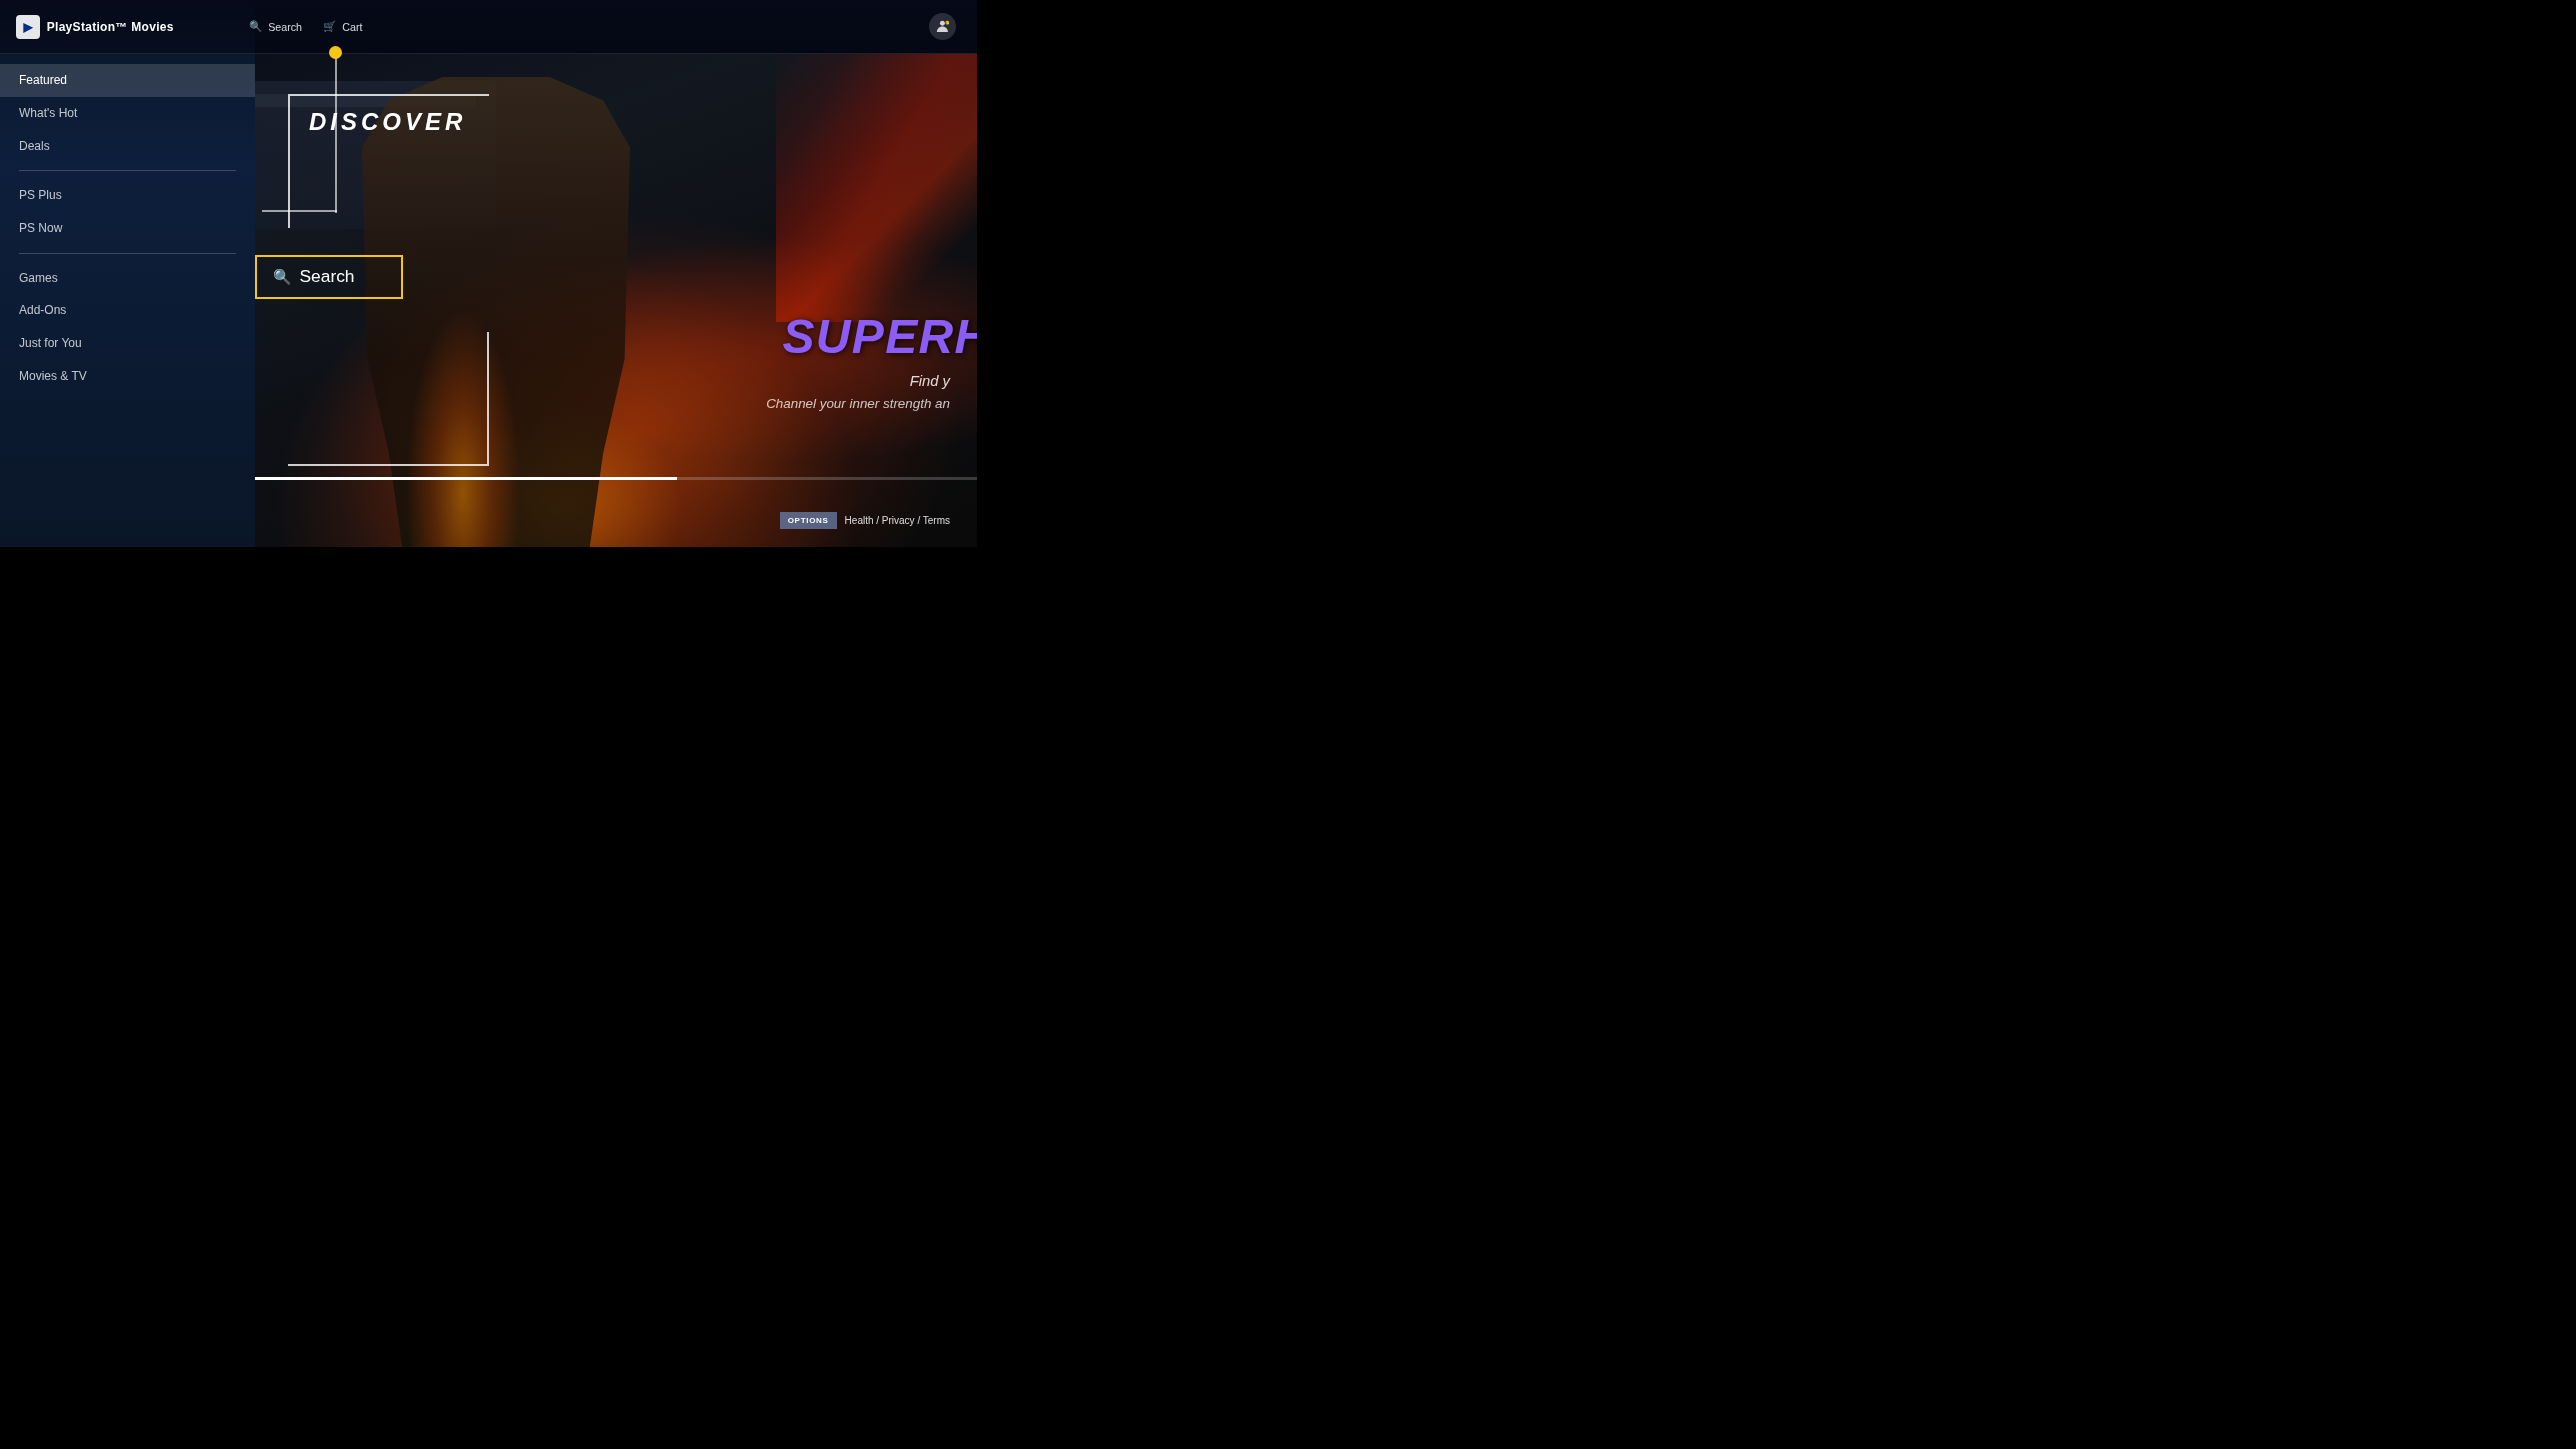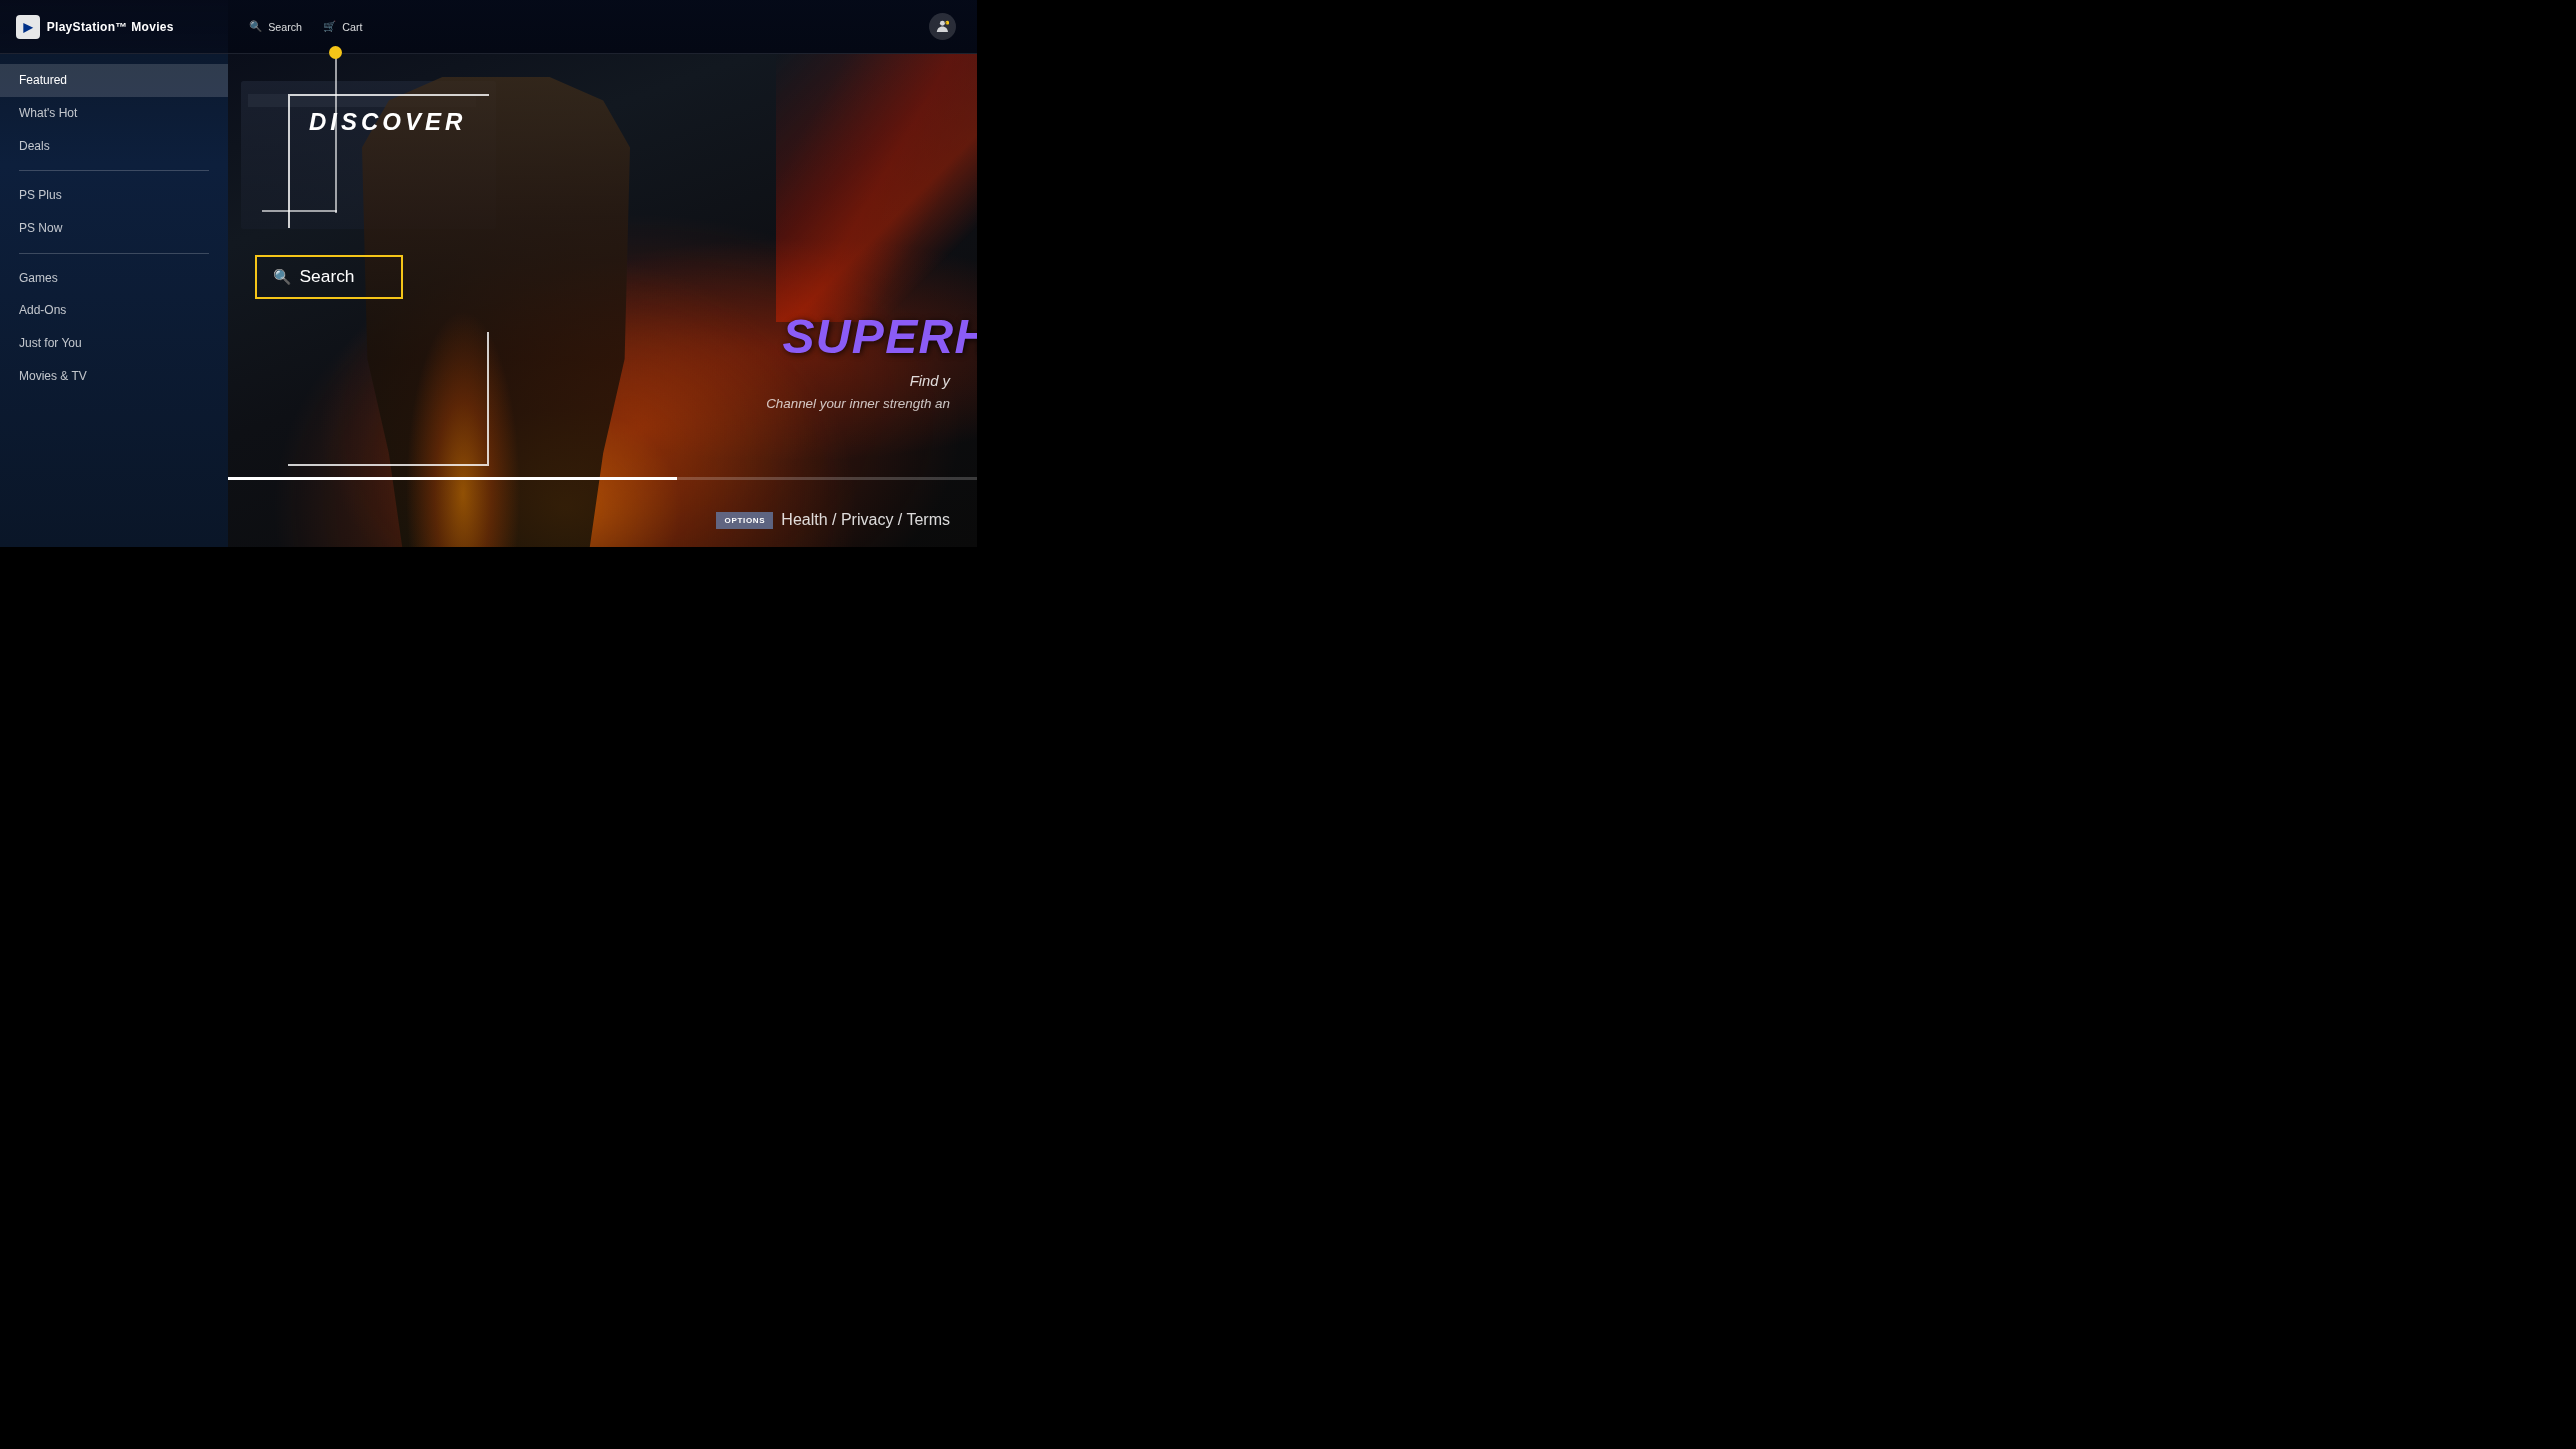--- a/index.html
+++ b/index.html
@@ -11,21 +11,21 @@
       font-family: 'Arial', sans-serif;
       background: #000;
       position: relative;
     }
 
     
     .sidebar {
       position: absolute;
       top: 0;
       left: 0;
-      width: 228px;
+      width: 255px;
       height: 100%;
       background: linear-gradient(180deg, #0a1628 0%, #0d1f3c 30%, #0a1628 100%);
       z-index: 10;
     }
 
     
     .top-nav {
       position: absolute;
       top: 0;
       left: 0;
@@ -320,21 +320,21 @@
       font-size: 8px;
       font-weight: 700;
       padding: 4px 8px;
       letter-spacing: 0.7px;
       text-transform: uppercase;
       text-align: right;
     }
 
     .options-links {
       color: rgba(255,255,255,0.85);
-      font-size: 16px;
+      font-size: 10px;
     }
 
     
     .bg-figure {
       position: absolute;
       top: 0;
       left: 0;
       right: 0;
       bottom: 0;
       background:

